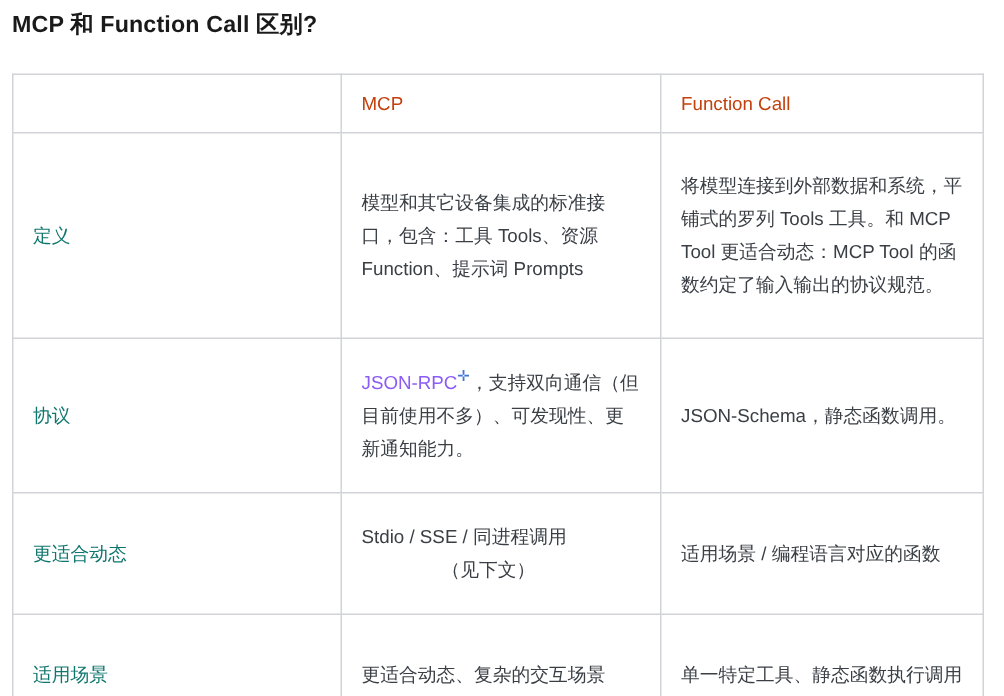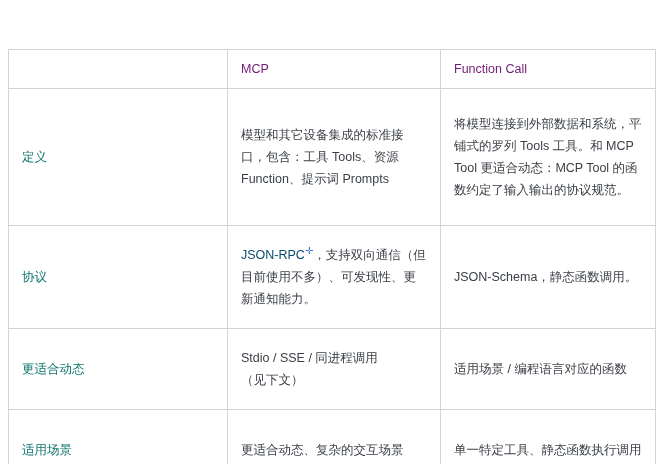--- a/index.html
+++ b/index.html
@@ -56,34 +56,35 @@
     text-align: left;
     padding: 9px 12px 9px 13px;
     line-height: 22px;
     font-weight: normal;
     word-break: break-word;
   }
   table.cmp thead th {
     height: 12px;
     padding-top: 8px;
     padding-bottom: 8px;
-    color: #701a75;
+    color: #c2410c;
   }
   .cell-label {
     color: #0f766e;
   }
   .cell-body {
     color: #3a3f45;
   }
   .center-line {
     display: block;
+    text-align: center;
     padding-right: 18px;
   }
   a.ext-link {
-    color: #0c4a6e;
+    color: #8b5cf6;
     text-decoration: none;
   }
   sup.ext-mark {
     display: inline-block;
     color: #3a74d6;
     font-size: 10px;
     line-height: 1;
     vertical-align: super;
     margin-left: 0px;
     font-weight: bold;
@@ -91,20 +92,21 @@
   .r-def td  { height: 118px; }
   .r-pro td  { height: 84px; }
   .r-call td { height: 62px; }
   .r-use td  { height: 62px; }
 </style>
 </head>
 <body>
 
 <div class="page">
 
+  <div class="page-title">MCP 和 Function Call 区别?</div>
 
   <div class="table-wrap">
     <table class="cmp">
       <colgroup>
         <col class="c0">
         <col class="c1">
         <col class="c2">
       </colgroup>
       <thead>
         <tr>

